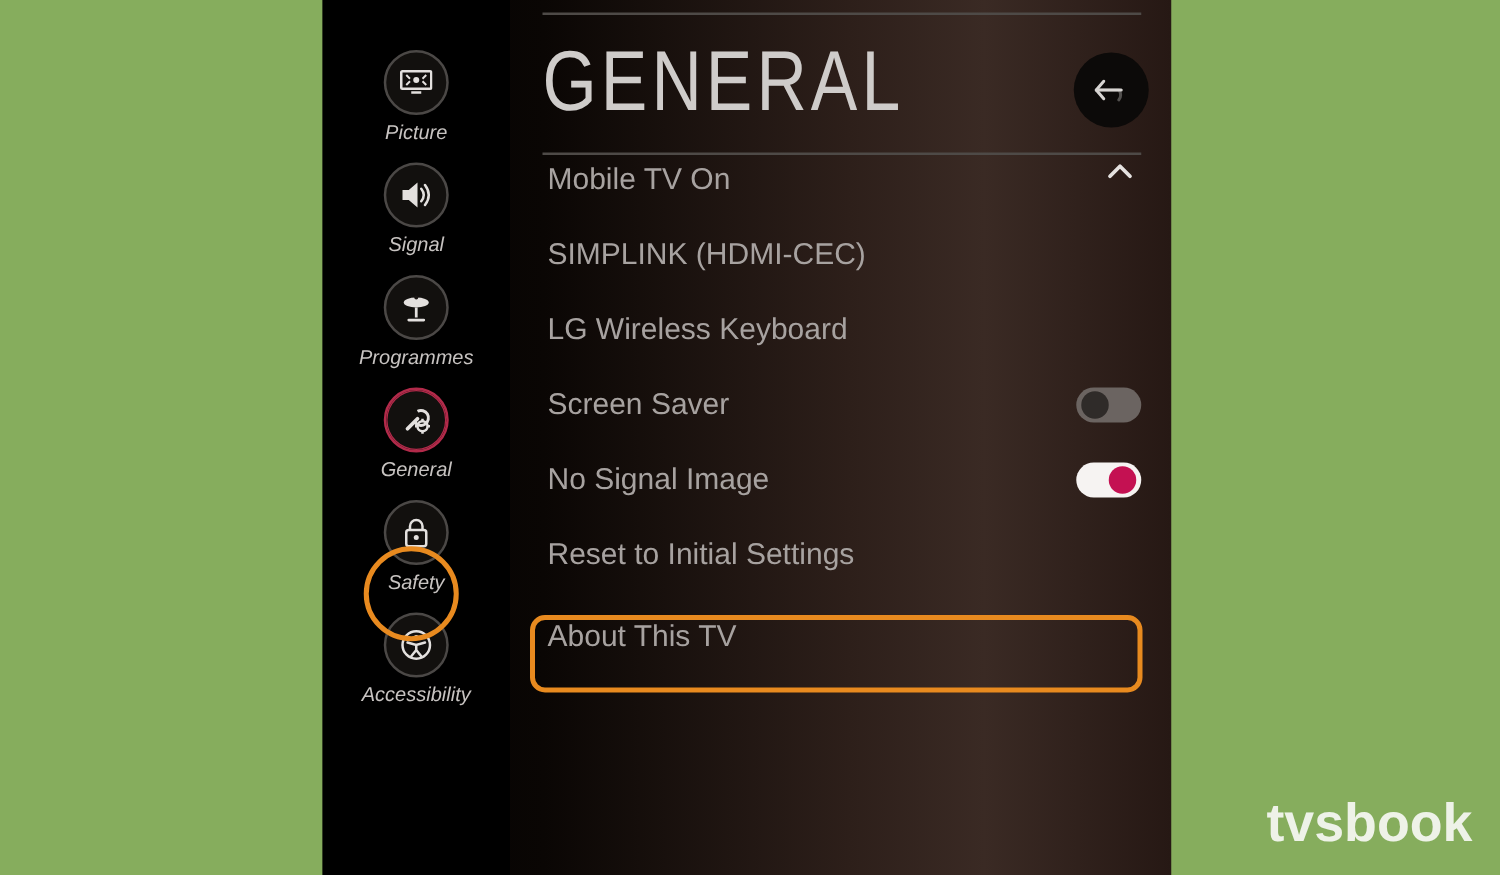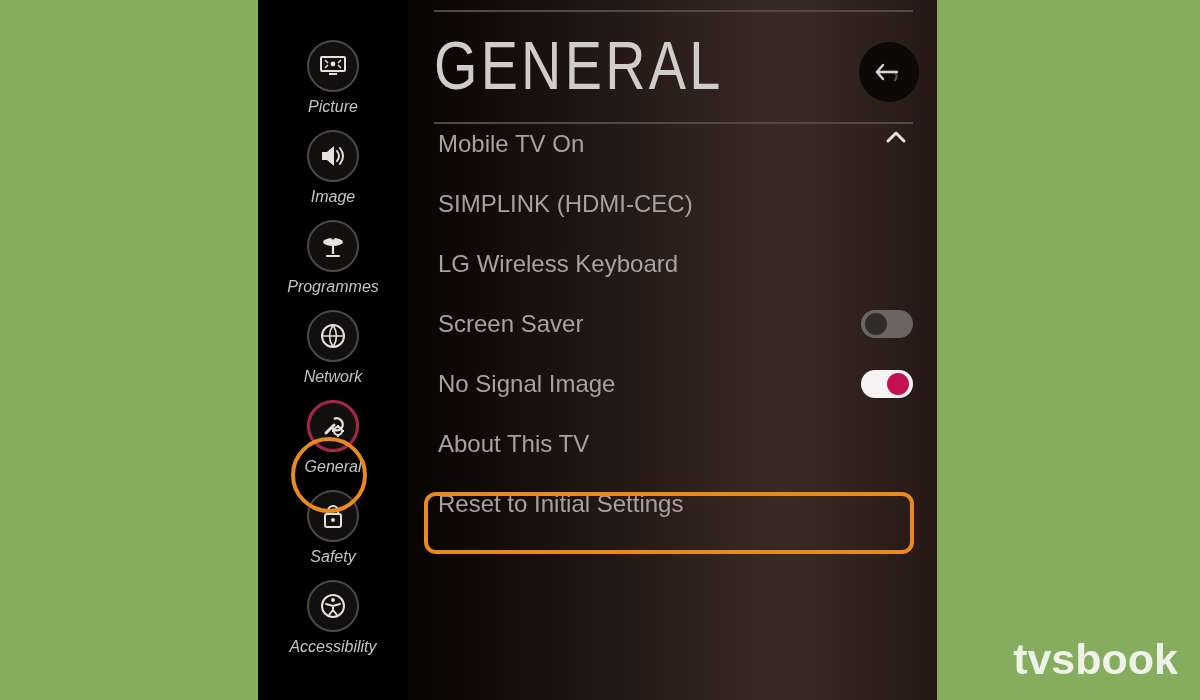--- a/index.html
+++ b/index.html
@@ -164,44 +164,35 @@
       <div class="sidebar-label">Picture</div>
     </div>
 
     <div class="sidebar-item">
       <div class="icon-circle">
         <svg width="28" height="24" viewBox="0 0 28 24">
             <path d="M3 8 H8 L15 2 V22 L8 16 H3 Z" fill="#e3e0de"></path>
             <path d="M18 7 Q22 12 18 17 M21 4 Q27 12 21 20" stroke="#e3e0de" stroke-width="2" fill="none" stroke-linecap="round"></path>
           </svg>
       </div>
-      <div class="sidebar-label">Image</div>
+      <div class="sidebar-label">Signal</div>
     </div>
 
     <div class="sidebar-item">
       <div class="icon-circle">
         <svg width="28" height="24" viewBox="0 0 28 24">
             <ellipse cx="14" cy="8" rx="10" ry="4" fill="#e3e0de"></ellipse>
             <path d="M14 12 L14 20" stroke="#e3e0de" stroke-width="2.2"></path>
             <path d="M8 22 L20 22" stroke="#e3e0de" stroke-width="2.2" stroke-linecap="round"></path>
             <circle cx="14" cy="4" r="1.6" fill="#1a1614"></circle>
           </svg>
       </div>
       <div class="sidebar-label">Programmes</div>
     </div>
 
-    <div class="sidebar-item">
-      <div class="icon-circle">
-        <svg width="26" height="26" viewBox="0 0 26 26">
-            <circle cx="13" cy="13" r="11" fill="none" stroke="#e3e0de" stroke-width="2"></circle>
-            <path d="M2 13 H24 M13 2 Q20 13 13 24 M13 2 Q6 13 13 24" stroke="#e3e0de" stroke-width="1.6" fill="none"></path>
-          </svg>
-      </div>
-      <div class="sidebar-label">Network</div>
-    </div>
 
     <div class="sidebar-item sel">
       <div class="icon-circle">
         <svg width="26" height="26" viewBox="0 0 26 26">
             <path d="M6 20 L14 12" stroke="#e3e0de" stroke-width="3" stroke-linecap="round"></path>
             <path d="M14 6 a6 6 0 1 1 -2 9" fill="none" stroke="#e3e0de" stroke-width="2.4"></path>
             <circle cx="18" cy="18" r="4" fill="none" stroke="#e3e0de" stroke-width="2"></circle>
             <path d="M18 12 v2 M18 22 v2 M12 18 h2 M22 18 h2" stroke="#e3e0de" stroke-width="2"></path>
           </svg>
       </div>
@@ -275,28 +266,28 @@
           </span>
       </div>
 
       <div class="row">
         <span class="row-label">No Signal Image</span>
         <span class="toggle on">
             <span class="knob"></span>
           </span>
       </div>
 
-      <div class="row">
-        <span class="row-label">About This TV</span>
-      </div>
-
       <div class="row" style="height:66px;">
         <span class="row-label">Reset to Initial Settings</span>
       </div>
 
+      <div class="row">
+        <span class="row-label">About This TV</span>
+      </div>
+
       <div class="hl-box" style="left:-4px; top:362px; width:490px; height:62px;"></div>
 
     </div>
   </div>
 
 </div>
 
 <div class="watermark">tvsbook</div>
 
 </body></html>

